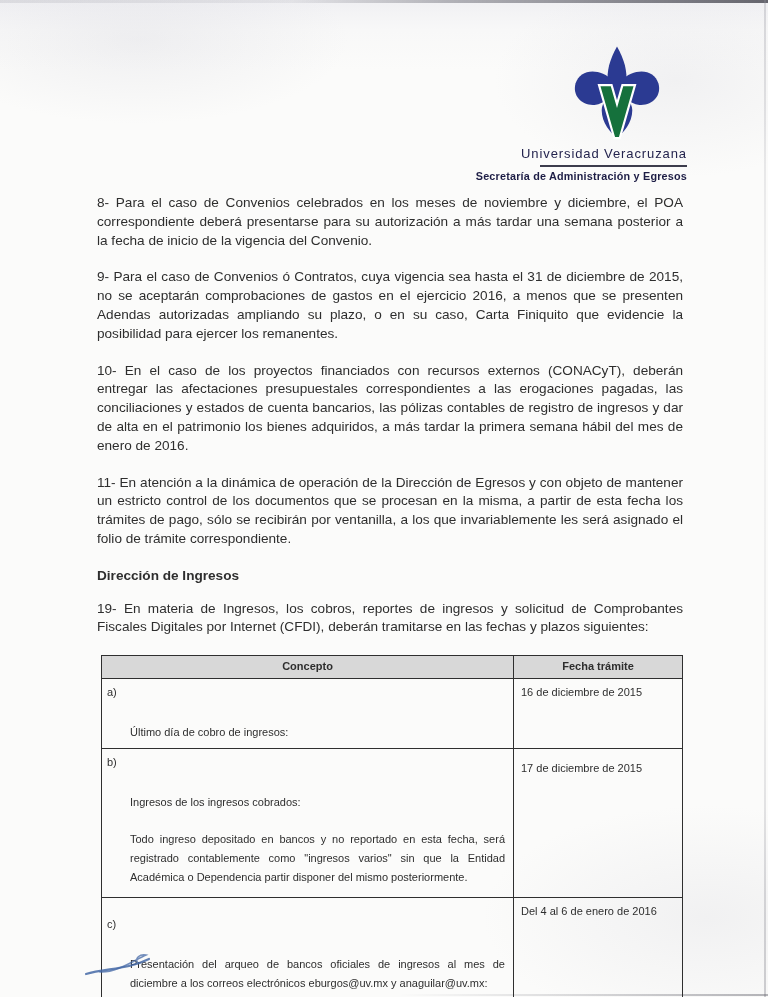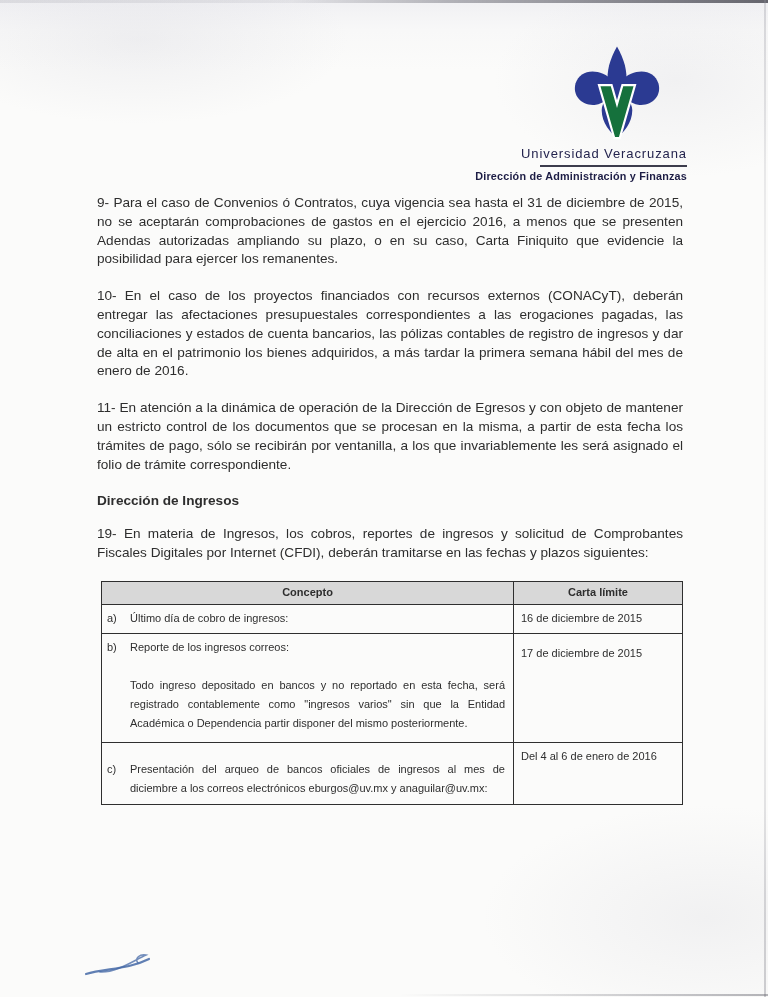--- a/index.html
+++ b/index.html
@@ -89,21 +89,21 @@
   col.c-concept { width: 412px; }
   col.c-date { width: 169px; }
   td.concept-cell { padding: 4px 8px 6px 5px; }
   td.date-cell { padding: 4px 5px 4px 7px; }
   td.date-cell.pad-b { padding-top: 10px; margin-left: 40px; }
   td.concept-cell.pad-c { padding-top: 17px; }
   td.date-cell.justify { text-align: justify; }
 
   .li { display: flex; }
   .li .marker { flex: 0 0 23px; }
-  .li .txt { flex: 1 1 auto; text-align: justify; }
+  .li .txt { flex: 1 1 auto; text-align: justify; margin-top: 40px; }
   .row-note {
     margin: 18.8px 0 4px 23px;
     text-align: justify;
   }
 
   
   .pen-svg { position: absolute; left: 83px; top: 950px; width: 72px; height: 32px; }
 </style>
 </head>
 <body>
@@ -122,58 +122,59 @@
 
     <path d="M54 40 C70 25 91 27 96 43 C100 57 89 68 75 67 C63 66 55 56 54 46 Z" fill="#2b3a92"></path>
 
     <path d="M50 50 C41 58 33 64 33 73 C33 87 43 98 50 104 C57 98 67 87 67 73 C67 64 59 58 50 50 Z" fill="#2b3a92"></path>
 
     <path d="M30 45 L44 45 L50 66 L56 45 L70 45 L53 104 L47 104 Z" fill="#15713c" stroke="#ffffff" stroke-width="2.4" stroke-linejoin="miter"></path>
   </svg>
 
   <div class="univ-name">Universidad Veracruzana</div>
   <div class="letterhead-rule"></div>
-  <div class="dept-name">Dirección de Administración y Finanzas</div>
+  <div class="dept-name">Secretaría de Administración y Egresos</div>
 
   <div class="content">
 
+    <p class="para">8- Para el caso de Convenios celebrados en los meses de noviembre y diciembre, el POA correspondiente deberá presentarse para su autorización a más tardar una semana posterior a la fecha de inicio de la vigencia del Convenio.</p>
     <p class="para">9- Para el caso de Convenios ó Contratos, cuya vigencia sea hasta el 31 de diciembre de 2015, no se aceptarán comprobaciones de gastos en el ejercicio 2016, a menos que se presenten Adendas autorizadas ampliando su plazo, o en su caso, Carta Finiquito que evidencie la posibilidad para ejercer los remanentes.</p>
     <p class="para">10- En el caso de los proyectos financiados con recursos externos (CONACyT), deberán entregar las afectaciones presupuestales correspondientes a las erogaciones pagadas, las conciliaciones y estados de cuenta bancarios, las pólizas contables de registro de ingresos y dar de alta en el patrimonio los bienes adquiridos, a más tardar la primera semana hábil del mes de enero de 2016.</p>
     <p class="para">11- En atención a la dinámica de operación de la Dirección de Egresos y con objeto de mantener un estricto control de los documentos que se procesan en la misma, a partir de esta fecha los trámites de pago, sólo se recibirán por ventanilla, a los que invariablemente les será asignado el folio de trámite correspondiente.</p>
 
     <h3 class="section-heading">Dirección de Ingresos</h3>
 
     <p class="para">19- En materia de Ingresos, los cobros, reportes de ingresos y solicitud de Comprobantes Fiscales Digitales por Internet (CFDI), deberán tramitarse en las fechas y plazos siguientes:</p>
 
     <table class="deadlines">
       <colgroup>
           <col class="c-concept">
           <col class="c-date">
         </colgroup>
       <thead>
         <tr>
           <th>Concepto</th>
-          <th>Carta límite</th>
+          <th>Fecha trámite</th>
         </tr>
       </thead>
       <tbody>
         <tr>
           <td class="concept-cell">
             <div class="li">
               <span class="marker">a)</span>
               <span class="txt">Último día de cobro de ingresos:</span>
             </div>
           </td>
           <td class="date-cell">16 de diciembre de 2015</td>
         </tr>
         <tr>
           <td class="concept-cell">
             <div class="li">
               <span class="marker">b)</span>
-              <span class="txt">Reporte de los ingresos correos:</span>
+              <span class="txt">Ingresos de los ingresos cobrados:</span>
             </div>
             <div class="row-note">Todo ingreso depositado en bancos y no reportado en esta fecha, será registrado contablemente como "ingresos varios" sin que la Entidad Académica o Dependencia partir disponer del mismo posteriormente.</div>
           </td>
           <td class="date-cell pad-b">17 de diciembre de 2015</td>
         </tr>
         <tr>
           <td class="concept-cell pad-c">
             <div class="li">
               <span class="marker">c)</span>
               <span class="txt">Presentación del arqueo de bancos oficiales de ingresos al mes de diciembre a los correos electrónicos eburgos@uv.mx y anaguilar@uv.mx:</span>

